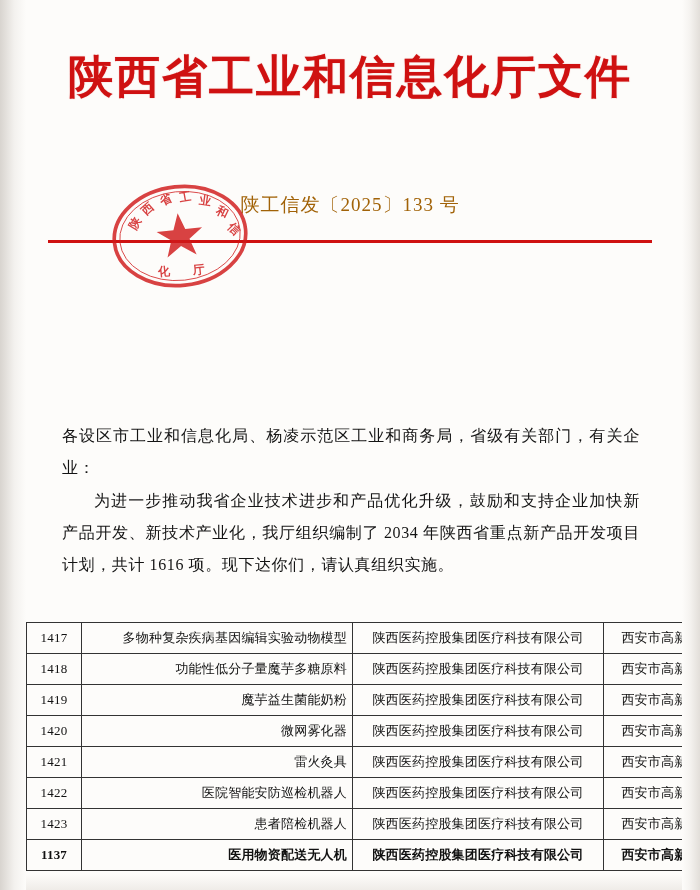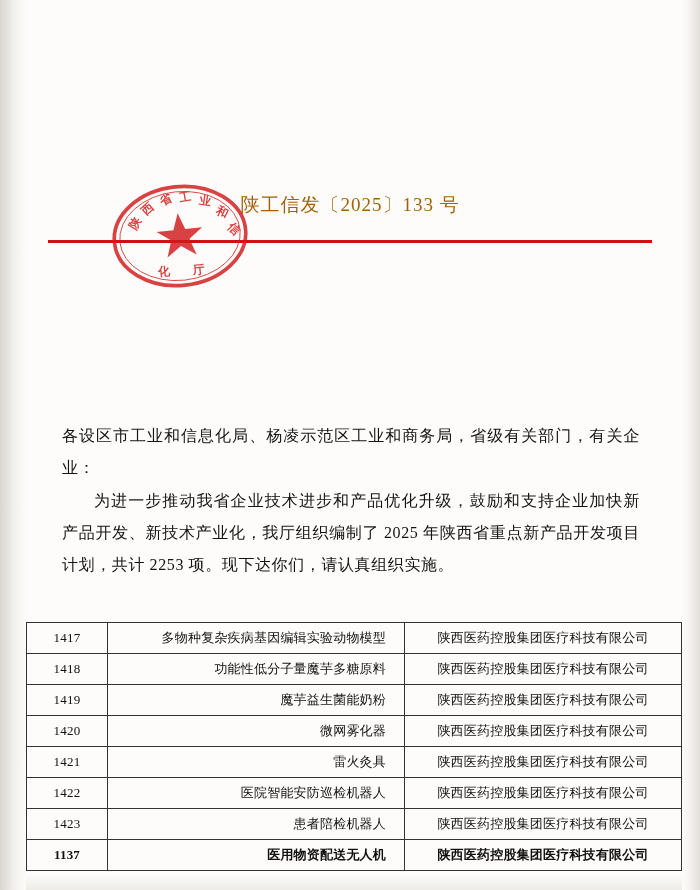--- a/index.html
+++ b/index.html
@@ -132,21 +132,21 @@
   table.project-table {
     border-collapse: collapse;
     width: 648px;
     table-layout: fixed;
     font-size: 13px;
     color: #111;
     font-family: "Liberation Serif", "DejaVu Serif", serif;
   }
   table.project-table td {
     border: 1px solid #333;
-    padding: 4px 18px;
+    padding: 4px 5px;
     height: 22px;
     white-space: nowrap;
     overflow: hidden;
     letter-spacing: 0.2px;
   }
   td.col-id { width: 44px; text-align: center; font-size: 13px; }
   td.col-name { width: 260px; text-align: right; }
   td.col-company { width: 240px; text-align: center; }
   td.col-region { width: 104px; text-align: center; }
   tr.last-row td { font-weight: bold; }
@@ -156,20 +156,21 @@
     background: linear-gradient(to bottom, rgba(253,252,250,0) 0%, #efece8 100%);
     z-index: 39;
     pointer-events: none;
   }
 </style>
 </head>
 <body>
 
 <div class="page">
 
+  <div class="doc-title">陕西省工业和信息化厅文件</div>
 
   <div class="doc-number">陕工信发〔2025〕133 号</div>
 
   <svg class="seal" viewBox="0 0 160 118" xmlns="http://www.w3.org/2000/svg">
     <ellipse cx="80" cy="59" rx="72" ry="54" fill="none" stroke="#d01a1a" stroke-width="4"></ellipse>
     <ellipse cx="80" cy="59" rx="66" ry="48.5" fill="none" stroke="#d01a1a" stroke-width="1"></ellipse>
     <polygon points="80,34 86.5,52 105,52 90,63 96,81 80,70 64,81 70,63 55,52 73.5,52" fill="#d01a1a"></polygon>
     <g fill="#d01a1a" font-family="DejaVu Serif, serif" font-size="13" font-weight="bold">
       <text x="32" y="48" transform="rotate(-52 32 48)">陕</text>
       <text x="45" y="33" transform="rotate(-36 45 33)">西</text>
@@ -181,21 +182,21 @@
       <text x="52" y="100" transform="rotate(0 52 100)">化</text>
       <text x="90" y="102" transform="rotate(0 90 102)">厅</text>
     </g>
   </svg>
 
   <div class="red-rule"></div>
 
 
   <div class="body-text">
     <p>各设区市工业和信息化局、杨凌示范区工业和商务局，省级有关部门，有关企业：</p>
-    <p class="indent">为进一步推动我省企业技术进步和产品优化升级，鼓励和支持企业加快新产品开发、新技术产业化，我厅组织编制了 2025 年陕西省重点新产品开发项目计划，共计 2253 项。现下达你们，请认真组织实施。</p>
+    <p class="indent">为进一步推动我省企业技术进步和产品优化升级，鼓励和支持企业加快新产品开发、新技术产业化，我厅组织编制了 2034 年陕西省重点新产品开发项目计划，共计 1616 项。现下达你们，请认真组织实施。</p>
   </div>
 
   <div class="table-wrap">
     <table class="project-table">
       <tbody>
         <tr>
           <td class="col-id">1417</td>
           <td class="col-name">多物种复杂疾病基因编辑实验动物模型</td>
           <td class="col-company">陕西医药控股集团医疗科技有限公司</td>
           <td class="col-region">西安市高新区</td>

